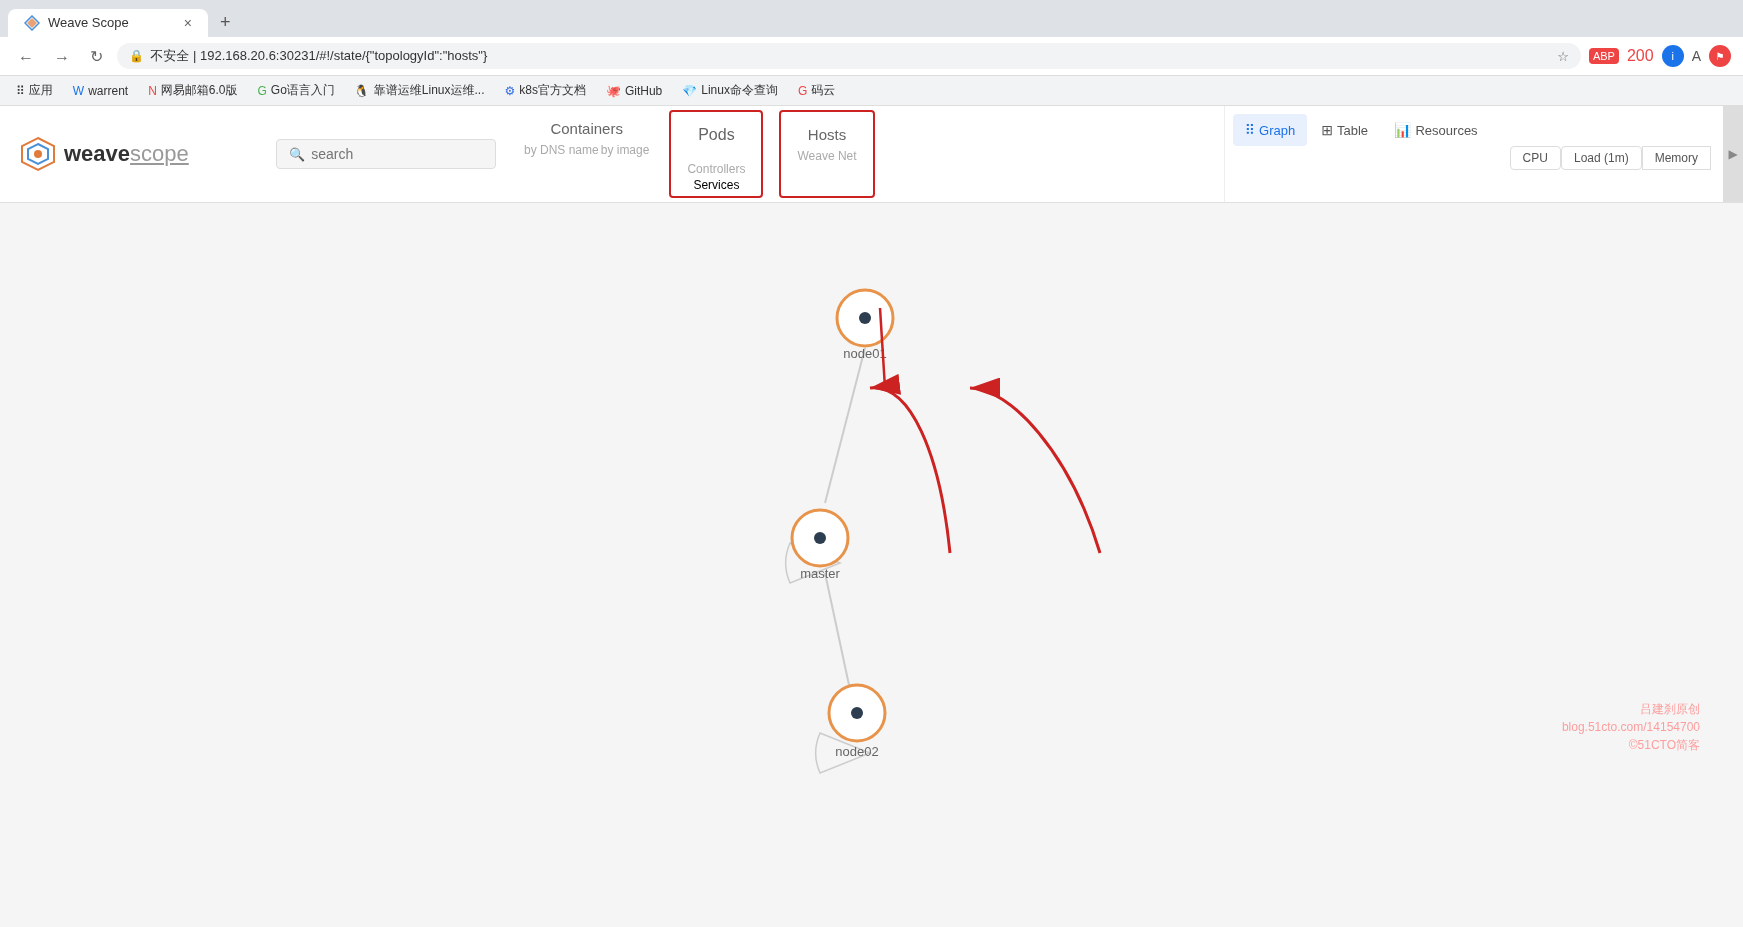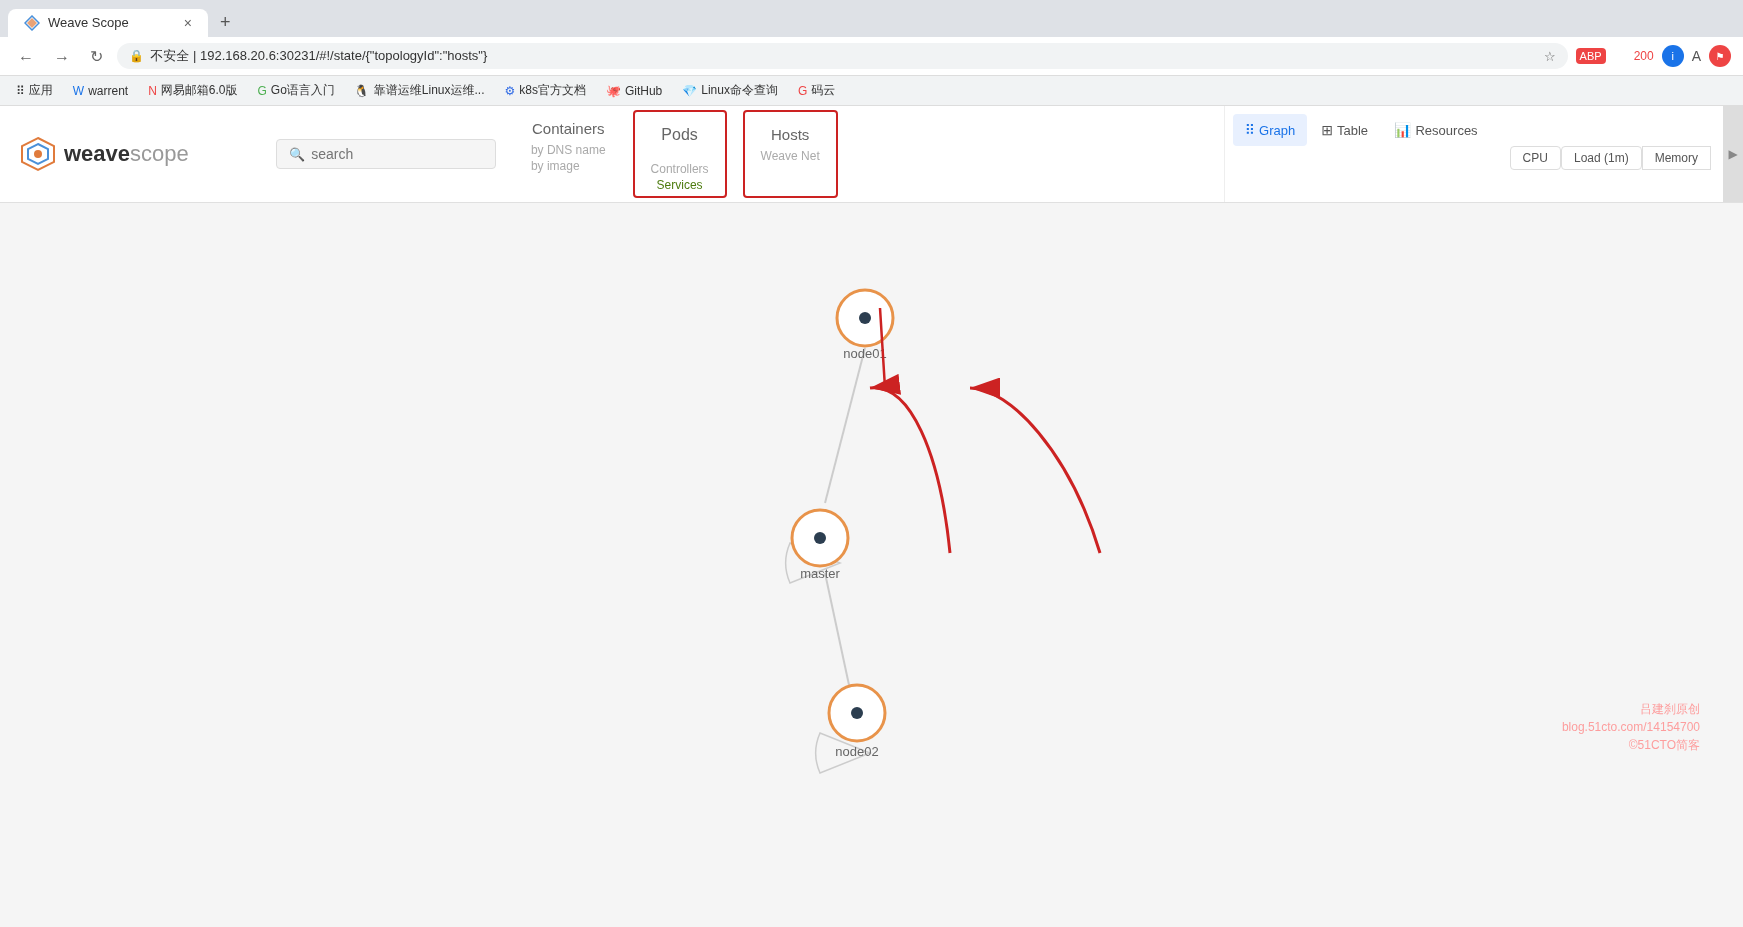--- a/index.html
+++ b/index.html
@@ -63,21 +63,21 @@
     <button class="nav-btn">→</button>
     <button class="nav-btn">↻</button>
     <div class="address-box">
       <span class="address-lock">🔒</span>
       <span class="address-text">不安全 | 192.168.20.6:30231/#!/state/{"topologyId":"hosts"}</span>
       <span class="address-star">☆</span>
     </div>
     <div class="browser-actions">
 
       <button class="browser-action-btn" style="background:#e44;color:#fff;border-radius:4px;font-size:11px;padding:2px 4px;">ABP</button>
-      <button class="browser-action-btn" style="color:#e44;font-size:12px;margin-left:20px;">200</button>
+      <button class="browser-action-btn" style="color:#e44;font-size:16px;">200</button>
       <button class="browser-action-btn" style="background:#1a73e8;color:#fff;border-radius:50%;width:22px;height:22px;font-size:11px;">i</button>
       <button class="browser-action-btn">A</button>
       <button class="browser-action-btn" style="background:#e44;color:#fff;border-radius:50%;width:22px;height:22px;font-size:10px;">⚑</button>
     </div>
   </div>
 
   <div class="bookmarks-bar">
     <div class="bookmark-item">
       <span class="bm-icon">⠿</span>
       <span>应用</span>
@@ -121,45 +121,45 @@
 
   <div style="background:#fff; border-bottom:1px solid #e0e0e0; display:flex; align-items:stretch;">
 
     <div class="logo-area">
       <svg width="36" height="36" viewBox="0 0 36 36">
         <polygon points="18,2 34,10 34,26 18,34 2,26 2,10" fill="none" stroke="#e07b3c" stroke-width="2"></polygon>
         <polygon points="18,8 28,13 28,23 18,28 8,23 8,13" fill="none" stroke="#4a90d9" stroke-width="2"></polygon>
         <circle cx="18" cy="18" r="4" fill="#e07b3c"></circle>
       </svg>
       <span style="font-size:22px; font-weight:300; color:#555;">
-        <span style="font-weight:700; color:#333;">weave</span><span style="color:#999;">scope</span>
+        <span style="font-weight:700; color:#333;">weave</span><span style="color:#999;text-decoration:underline;">scope</span>
       </span>
     </div>
 
     <div class="search-box" style="margin:auto 16px; align-self:center;">
       <span style="color:#aaa;">🔍</span>
       <input class="search-input" type="text" placeholder="search" style="">
     </div>
 
     <div style="display:flex; align-items:stretch; flex:1;">
 
 
       <div style="display:flex; flex-direction:column; align-items:center; padding:0 12px; cursor:pointer; justify-content:flex-start;">
         <span style="font-size:15px; color:#666; padding: 14px 8px 6px;">Containers</span>
-        <div style="display:flex; flex-direction:column; gap:2px;">
+        <div style="display:flex; flex-direction:row; gap:2px;">
           <span style="font-size:12px; color:#aaa;">by DNS name</span>
           <span style="font-size:12px; color:#aaa;">by image</span>
         </div>
       </div>
 
       <div style="display:flex; flex-direction:column; align-items:center; padding:4px 16px; cursor:pointer; justify-content:flex-start; border:2px solid #cc2222; border-radius:4px; margin:4px 8px;">
         <span style="font-size:16px; color:#666; padding: 10px 8px 6px;">Pods</span>
         <div style="display:flex; flex-direction:column; align-items:center; gap:2px;margin-top:12px;">
           <span style="font-size:12px; color:#aaa;">Controllers</span>
-          <span style="font-size:12px; color:#4d7c0f;">Services</span>
+          <span style="font-size:12px; color:#000000;">Services</span>
         </div>
       </div>
 
       <div style="display:flex; flex-direction:column; align-items:center; padding:4px 16px; cursor:pointer; justify-content:flex-start; border:2px solid #cc2222; border-radius:4px; margin:4px 8px;">
         <span style="font-size:15px; color:#666; padding: 10px 8px 6px;">Hosts</span>
         <div style="display:flex; flex-direction:column; align-items:center; gap:2px;">
           <span style="font-size:12px; color:#aaa;">Weave Net</span>
         </div>
       </div>
 

